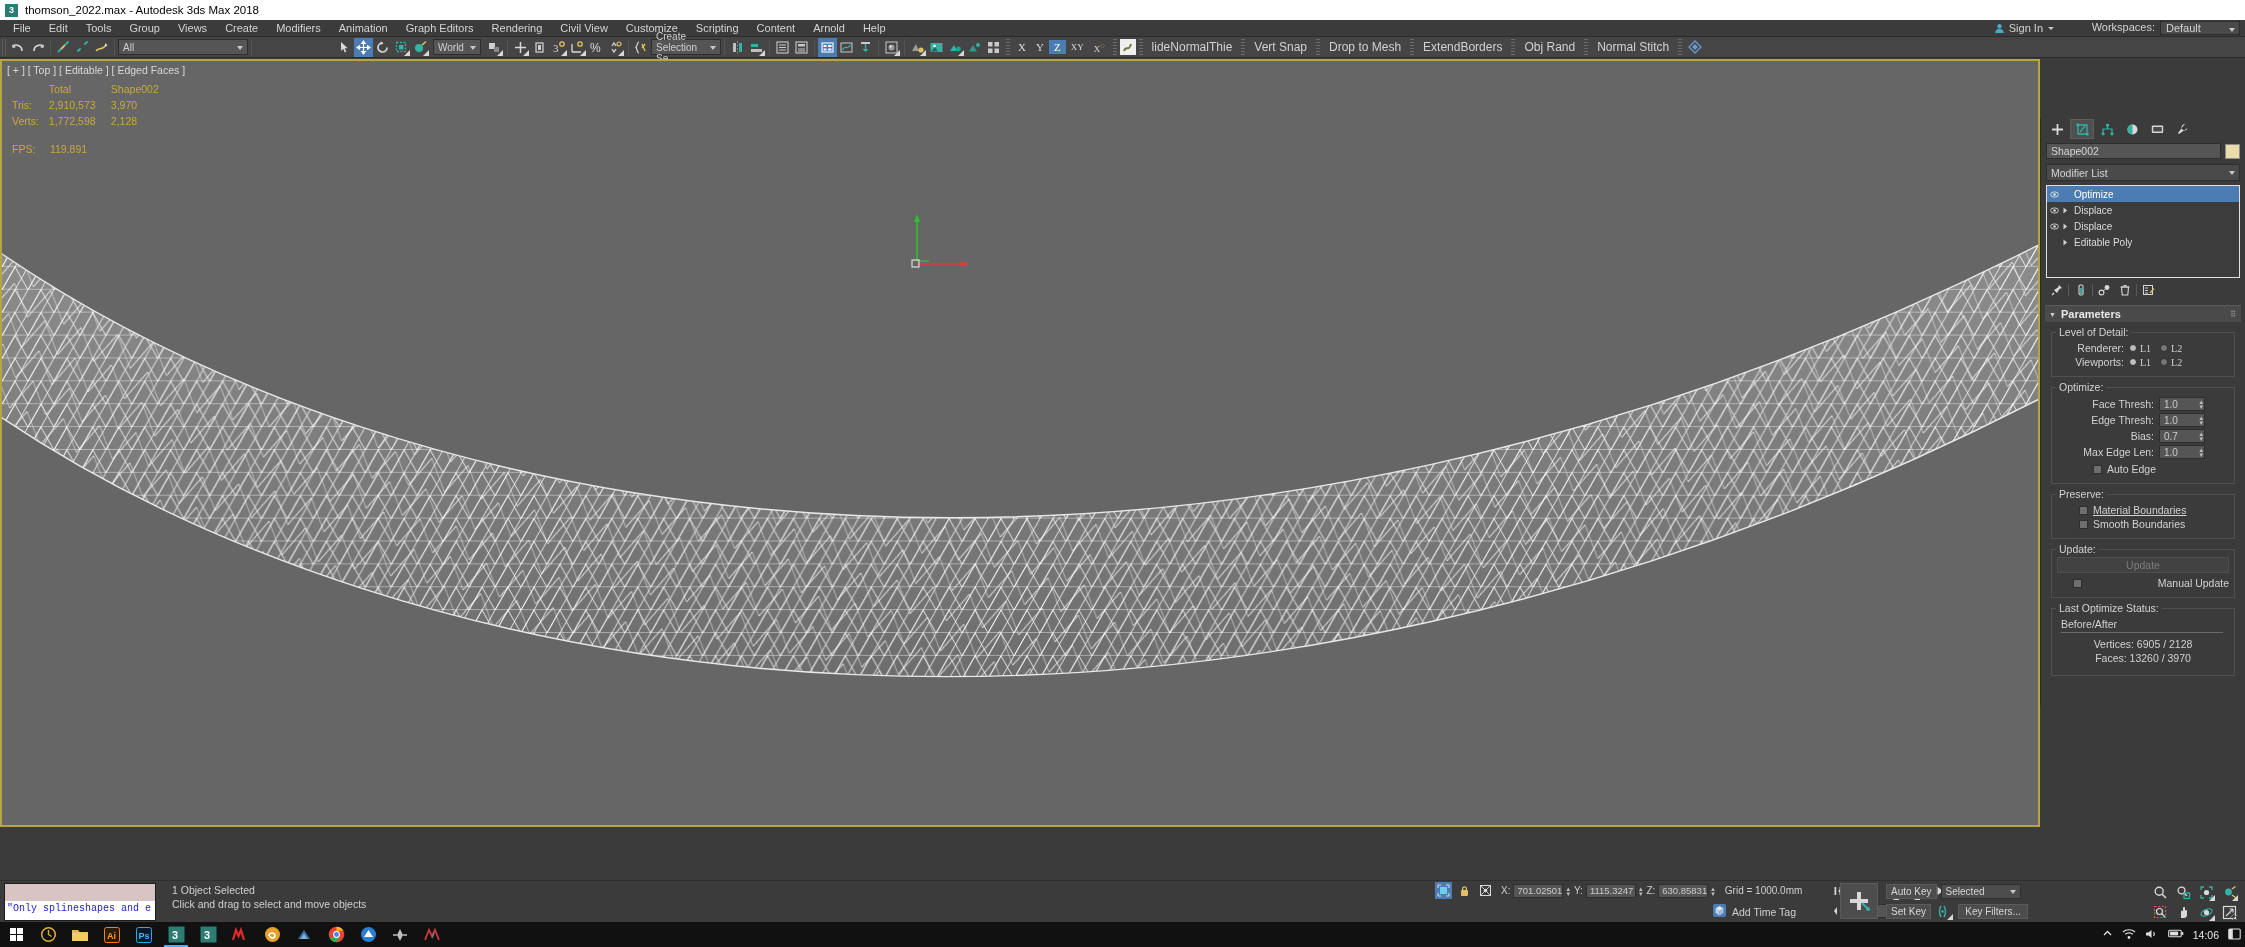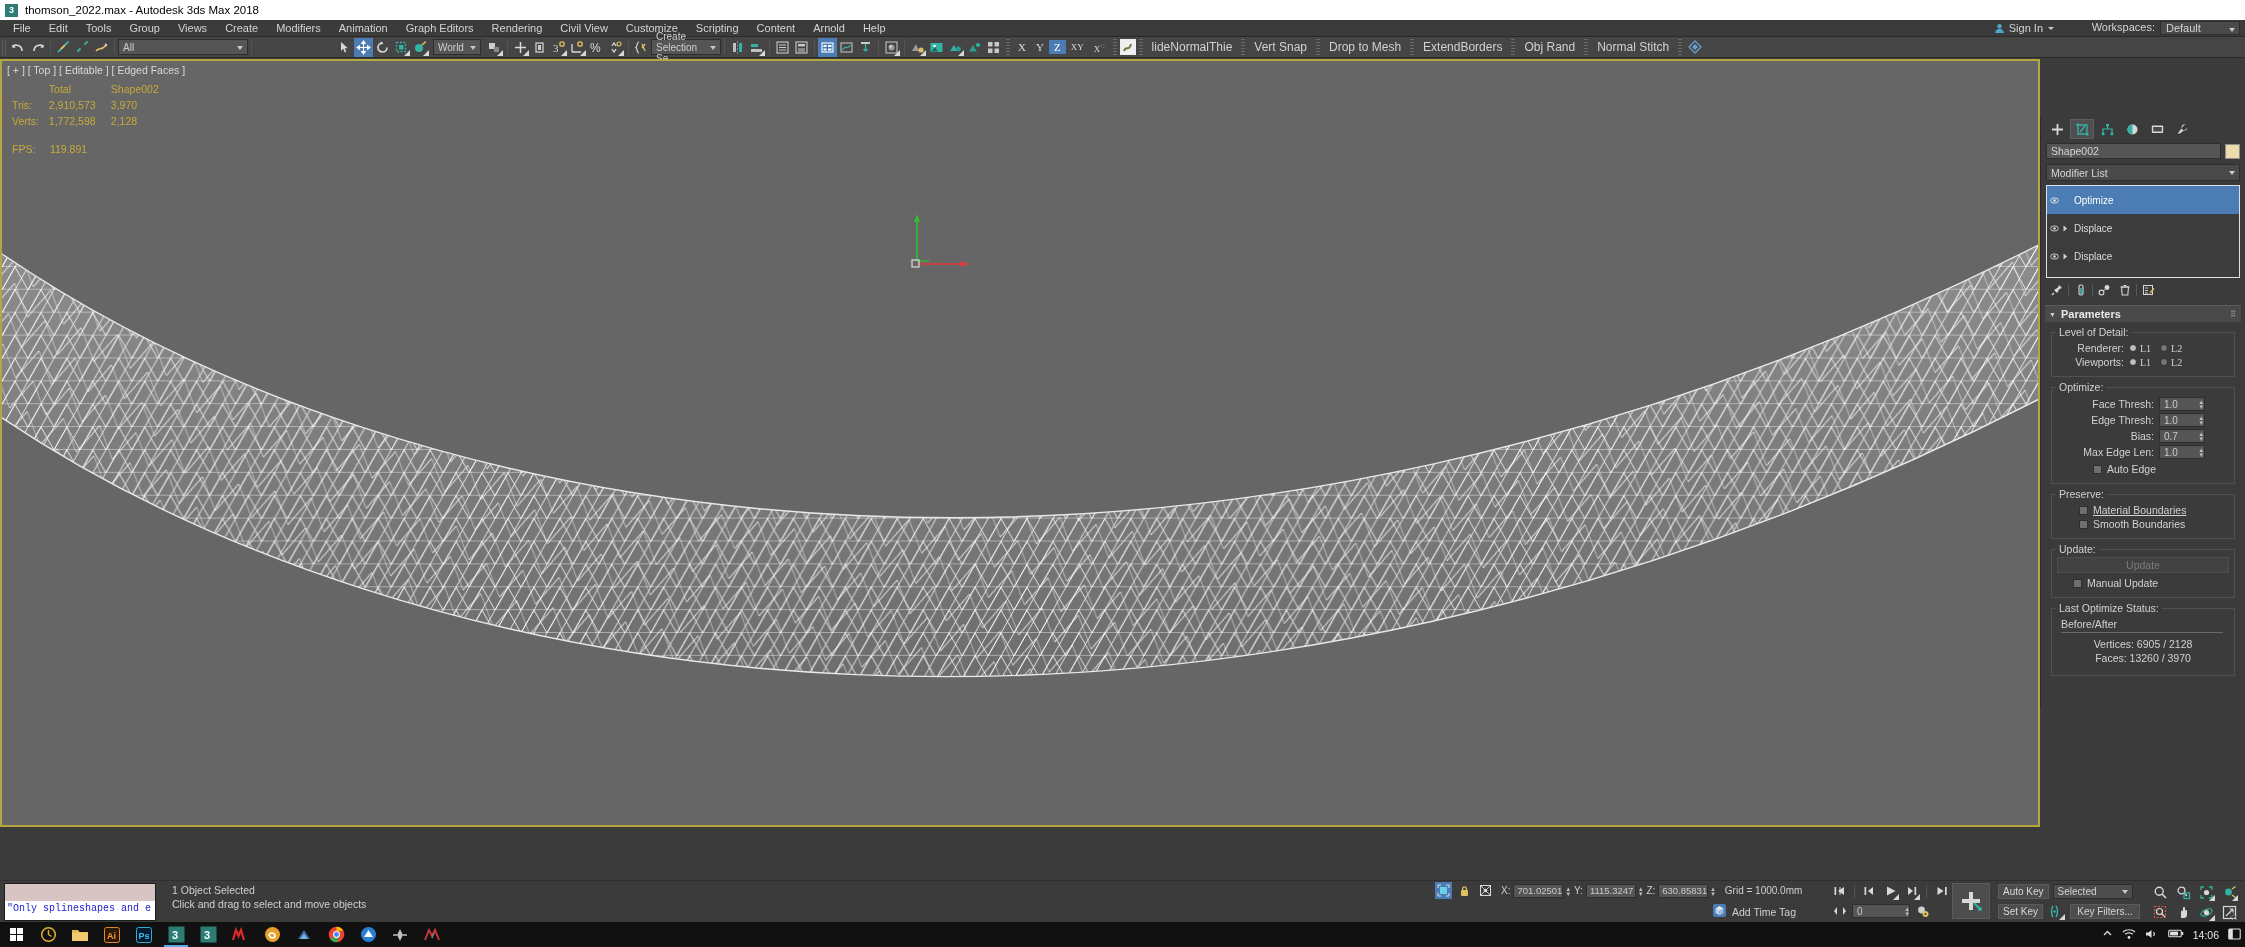--- a/index.html
+++ b/index.html
@@ -70,21 +70,21 @@
   .cptab.sel { background:#4f4f4f; border:1px solid #5e5e5e;}
   #objname { display:flex; margin:3px 5px 0 5px; gap:4px; align-items:center;}
   #objname .nm { flex:1; height:16px; background:#555; border:1px solid #2e2e2e; font-size:10.5px;
       color:#d5d5d5; padding:1px 4px; }
   #objname .swatch { width:15px; height:15px; background:#ecdcab; border:1px solid #8c8c8c;}
   #modlistsel { margin:5px 5px 0 5px; height:17px; background:#4a4a4a; border:1px solid #2e2e2e;
       font-size:10.5px; color:#d5d5d5; padding:1px 4px; position:relative; display:flex; align-items:center;}
   #modlistsel:after{content:'';position:absolute;right:4px;top:6px;border-left:3px solid transparent;
      border-right:3px solid transparent;border-top:4px solid #c8c8c8;}
   #modstack { margin:4px 5px 0 5px; height:93px; background:#3c3c3c; border:1px solid #e0e0e0; overflow:hidden;}
-  .mrow { height:28px; display:flex; align-items:center; font-size:10px; color:#dcdcdc; padding-left:2px;}
+  .mrow { height:16px; display:flex; align-items:center; font-size:10px; color:#dcdcdc; padding-left:2px;}
   .mrow.sel { background:#4b7cb3; color:#fff;}
   .mrow .eye { width:11px; display:flex; align-items:center; justify-content:center;}
   .mrow .tri { width:11px; display:flex; align-items:center; justify-content:center;}
   .mrow .mlbl { padding-left:3px;}
   #stacktools { display:flex; align-items:center; gap:3px; margin:4px 7px 0 7px;}
   #stacktools .sep { width:1px; height:12px; background:#595959;}
   .sticon { width:17px; height:15px; display:flex; align-items:center; justify-content:center;}
 
   #rollout { margin:8px 4px 0 4px; }
   #rohead { display:flex; align-items:center; font-size:11px; color:#e8e8e8; font-weight:bold;
@@ -138,21 +138,21 @@
   #statustxt2 { position:absolute; left:172px; top:17px; font-size:10.5px; color:#d0d0d0;}
   #lockbar { position:absolute; left:1435px; top:1px; display:flex; align-items:center; gap:4px;}
   .coordfield { display:flex; align-items:center; gap:3px; font-size:10px; color:#d0d0d0;}
   .coordfield .cf { width:50px; height:14px; background:#555; border:1px solid #2e2e2e; color:#cbcbcb;
      font-size:9.5px; display:flex; align-items:center; padding-left:3px;}
   .cfarr { display:flex; flex-direction:column; line-height:5px; font-size:7px; color:#bdbdbd;}
   #gridtxt { font-size:10px; color:#d0d0d0; margin-left:6px;}
   #addtimetag { position:absolute; left:1712px; top:22px; display:flex; align-items:center; gap:5px;
      font-size:10.5px; color:#d0d0d0;}
   #playctl { position:absolute; left:1830px; top:0px; }
-  #keyctl { position:absolute; left:1952px; top:0px;}
+  #keyctl { position:absolute; left:1840px; top:0px;}
   .akbtn { background:#4d4d4d; border:1px solid #5b5b5b; color:#d8d8d8; font-size:10px;
      padding:1px 4px; height:15px; display:flex; align-items:center;}
   #selsel { width:80px; height:15px; background:#4d4d4d; border:1px solid #2e2e2e; font-size:10px;
      color:#d4d4d4; padding-left:4px; display:flex; align-items:center; position:relative;}
   #selsel:after{content:'';position:absolute;right:4px;top:5px;border-left:3px solid transparent;
      border-right:3px solid transparent;border-top:4px solid #c8c8c8;}
   #keyfilt { width:70px; height:15px; background:#4d4d4d; border:1px solid #5b5b5b; font-size:10px;
      color:#d4d4d4; display:flex; align-items:center; justify-content:center;}
   #navctl { position:absolute; right:6px; top:1px;}
 
@@ -751,21 +751,21 @@
         </div>
         <div class="prow" style="padding-left:22px;">
           <span class="cbox"></span>
           <span>Smooth Boundaries</span>
         </div>
       </div>
 
       <div class="group">
         <span class="gtitle">Update:</span>
         <div class="disbtn">Update</div>
-        <div class="prow" style="padding-left:16px;">
+        <div class="prow" style="padding-left:16px;justify-content:space-between;">
           <span class="cbox"></span>
           <span>Manual Update</span>
         </div>
       </div>
 
       <div class="group" style="padding-bottom:9px;">
         <span class="gtitle">Last Optimize Status:</span>
         <div class="statline">Before/After</div>
         <div class="statv">Vertices: 6905 / 2128</div>
         <div class="statv">Faces: 13260 / 3970</div>

